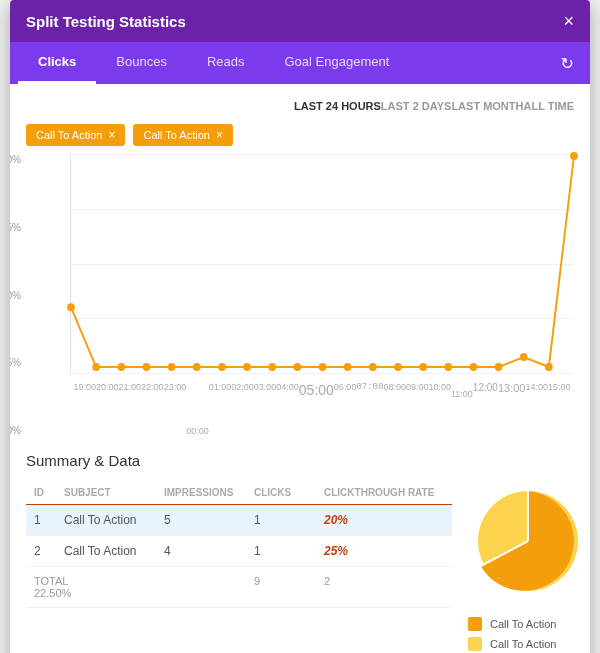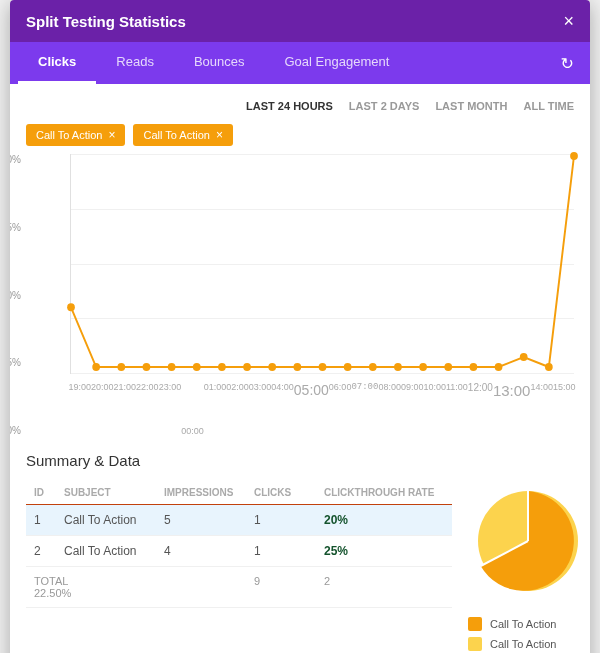--- a/index.html
+++ b/index.html
@@ -68,21 +68,21 @@
       padding: 8px;
     }
     
     .content {
       padding: 16px;
     }
     
     .time-filters {
       display: flex;
       justify-content: flex-end;
-      gap: 16px;
+      gap: 0;
       margin-bottom: 12px;
     }
     
     .time-filter {
       font-size: 11px;
       color: #999;
       cursor: pointer;
       font-weight: 600;
     }
     
@@ -201,22 +201,23 @@
     .table-row.highlight {
       background: #e8f4fd;
     }
     
     .table-row.total {
       color: #999;
       font-size: 11px;
     }
     
     .ctr-green {
-      color: #14532d;
+      color: #c2410c;
       font-weight: 600;
+      font-style: italic;
     }
     
     .pie-section {
       width: 160px;
       display: flex;
       flex-direction: column;
       align-items: center;
     }
     
     .pie-chart {
@@ -258,22 +259,22 @@
 
 <div class="modal">
 
   <div class="modal-header">
     <span class="modal-title">Split Testing Statistics</span>
     <button class="close-btn">×</button>
   </div>
 
   <div class="tabs">
     <div class="tab active">Clicks</div>
+    <div class="tab">Bounces</div>
     <div class="tab">Reads</div>
-    <div class="tab">Bounces</div>
     <div class="tab">Goal Engagement</div>
     <button class="refresh-btn">↻</button>
   </div>
 
   <div class="content">
 
     <div class="time-filters">
       <span class="time-filter active">LAST 24 HOURS</span>
       <span class="time-filter">LAST 2 DAYS</span>
       <span class="time-filter">LAST MONTH</span>
@@ -349,23 +350,23 @@
         <span class="x-label" style="font-size:9px;color:#aaa;">01:00</span>
         <span class="x-label" style="font-size:9px;color:#aaa;">02:00</span>
         <span class="x-label" style="font-size:9px;color:#aaa;">03:00</span>
         <span class="x-label" style="font-size:9px;color:#aaa;">04:00</span>
         <span class="x-label" style="font-size:14px;color:#aaa;">05:00</span>
         <span class="x-label" style="font-size:9px;color:#aaa;">06:00</span>
         <span class="x-label" style="font-size:9px;color:#aaa;font-family:Liberation Mono, monospace;">07:00</span>
         <span class="x-label" style="font-size:9px;color:#aaa;">08:00</span>
         <span class="x-label" style="font-size:9px;color:#aaa;">09:00</span>
         <span class="x-label" style="font-size:9px;color:#aaa;">10:00</span>
-        <span class="x-label" style="font-size:9px;color:#aaa;">11:00</span>
+        <span class="x-label" style="font-size:9px;color:#aaa;margin-top:7px;">11:00</span>
         <span class="x-label" style="font-size:10px;color:#aaa;">12:00</span>
-        <span class="x-label" style="font-size:15px;color:#aaa;">13:00</span>
+        <span class="x-label" style="font-size:11px;color:#aaa;">13:00</span>
         <span class="x-label" style="font-size:9px;color:#aaa;">14:00</span>
         <span class="x-label" style="font-size:9px;color:#aaa;">15:00</span>
       </div>
     </div>
 
     <div class="summary-section">
       <div class="summary-title">Summary &amp; Data</div>
       <div class="summary-layout">
 
         <div class="data-table">

